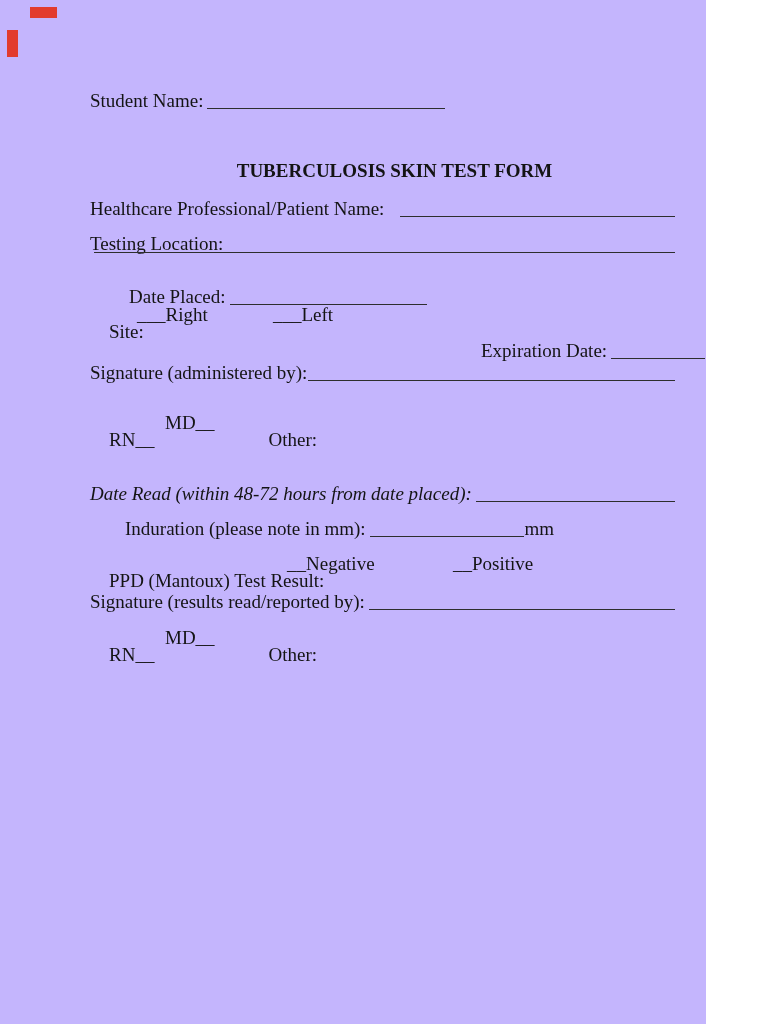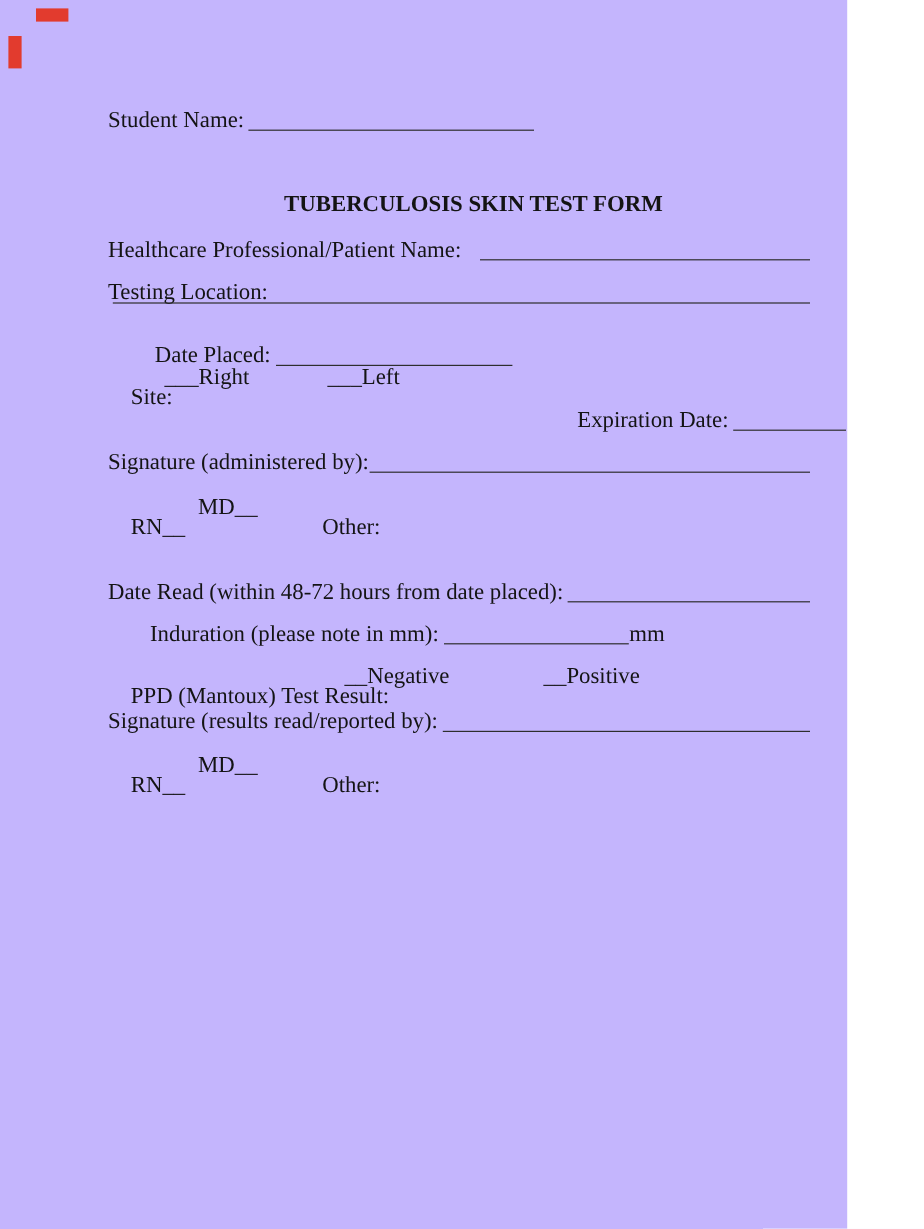--- a/index.html
+++ b/index.html
@@ -18,23 +18,23 @@
   .absflex{position:absolute;top:0;height:17px;display:flex;}
   
   #row-student{left:90px;top:92px;width:355px;}
   #row-title{left:0;top:144px;width:770px;height:18px;line-height:18px;text-align:center;font-weight:bold;display:block;}
   #row-healthcare{left:90px;top:200px;width:585px;gap:12px;}
   #row-testing{left:90px;top:235px;width:585px;flex-direction:column;}
   #row-dateplaced{left:90px;top:288px;width:298px;margin-left:39px;}
   #row-site{left:90px;top:306px;width:320px;display:block;}
   #row-lot{left:90px;top:342px;width:257px;}
   #row-expiration{left:453px;top:342px;width:224px;margin-left:28px;}
-  #row-sig-admin{left:90px;top:377px;width:585px;}
+  #row-sig-admin{left:90px;top:364px;width:585px;}
   #row-rn1{left:90px;top:414px;width:340px;display:block;}
-  #row-dateread{left:90px;top:485px;width:585px;}
+  #row-dateread{left:90px;top:485px;width:585px;font-style:italic;}
   #row-induration{left:90px;top:520px;width:429px;margin-left:35px;}
   #row-ppd{left:90px;top:555px;width:440px;display:block;}
   #row-sig-results{left:90px;top:593px;width:585px;}
   #row-rn2{left:90px;top:629px;width:340px;display:block;}
   
   .corner-mark{position:absolute;background:#e23b2e;}
   .corner-mark.h{left:30px;top:7px;width:27px;height:11px;}
   .corner-mark.v{left:7px;top:30px;width:11px;height:27px;}
 </style>
 </head>

